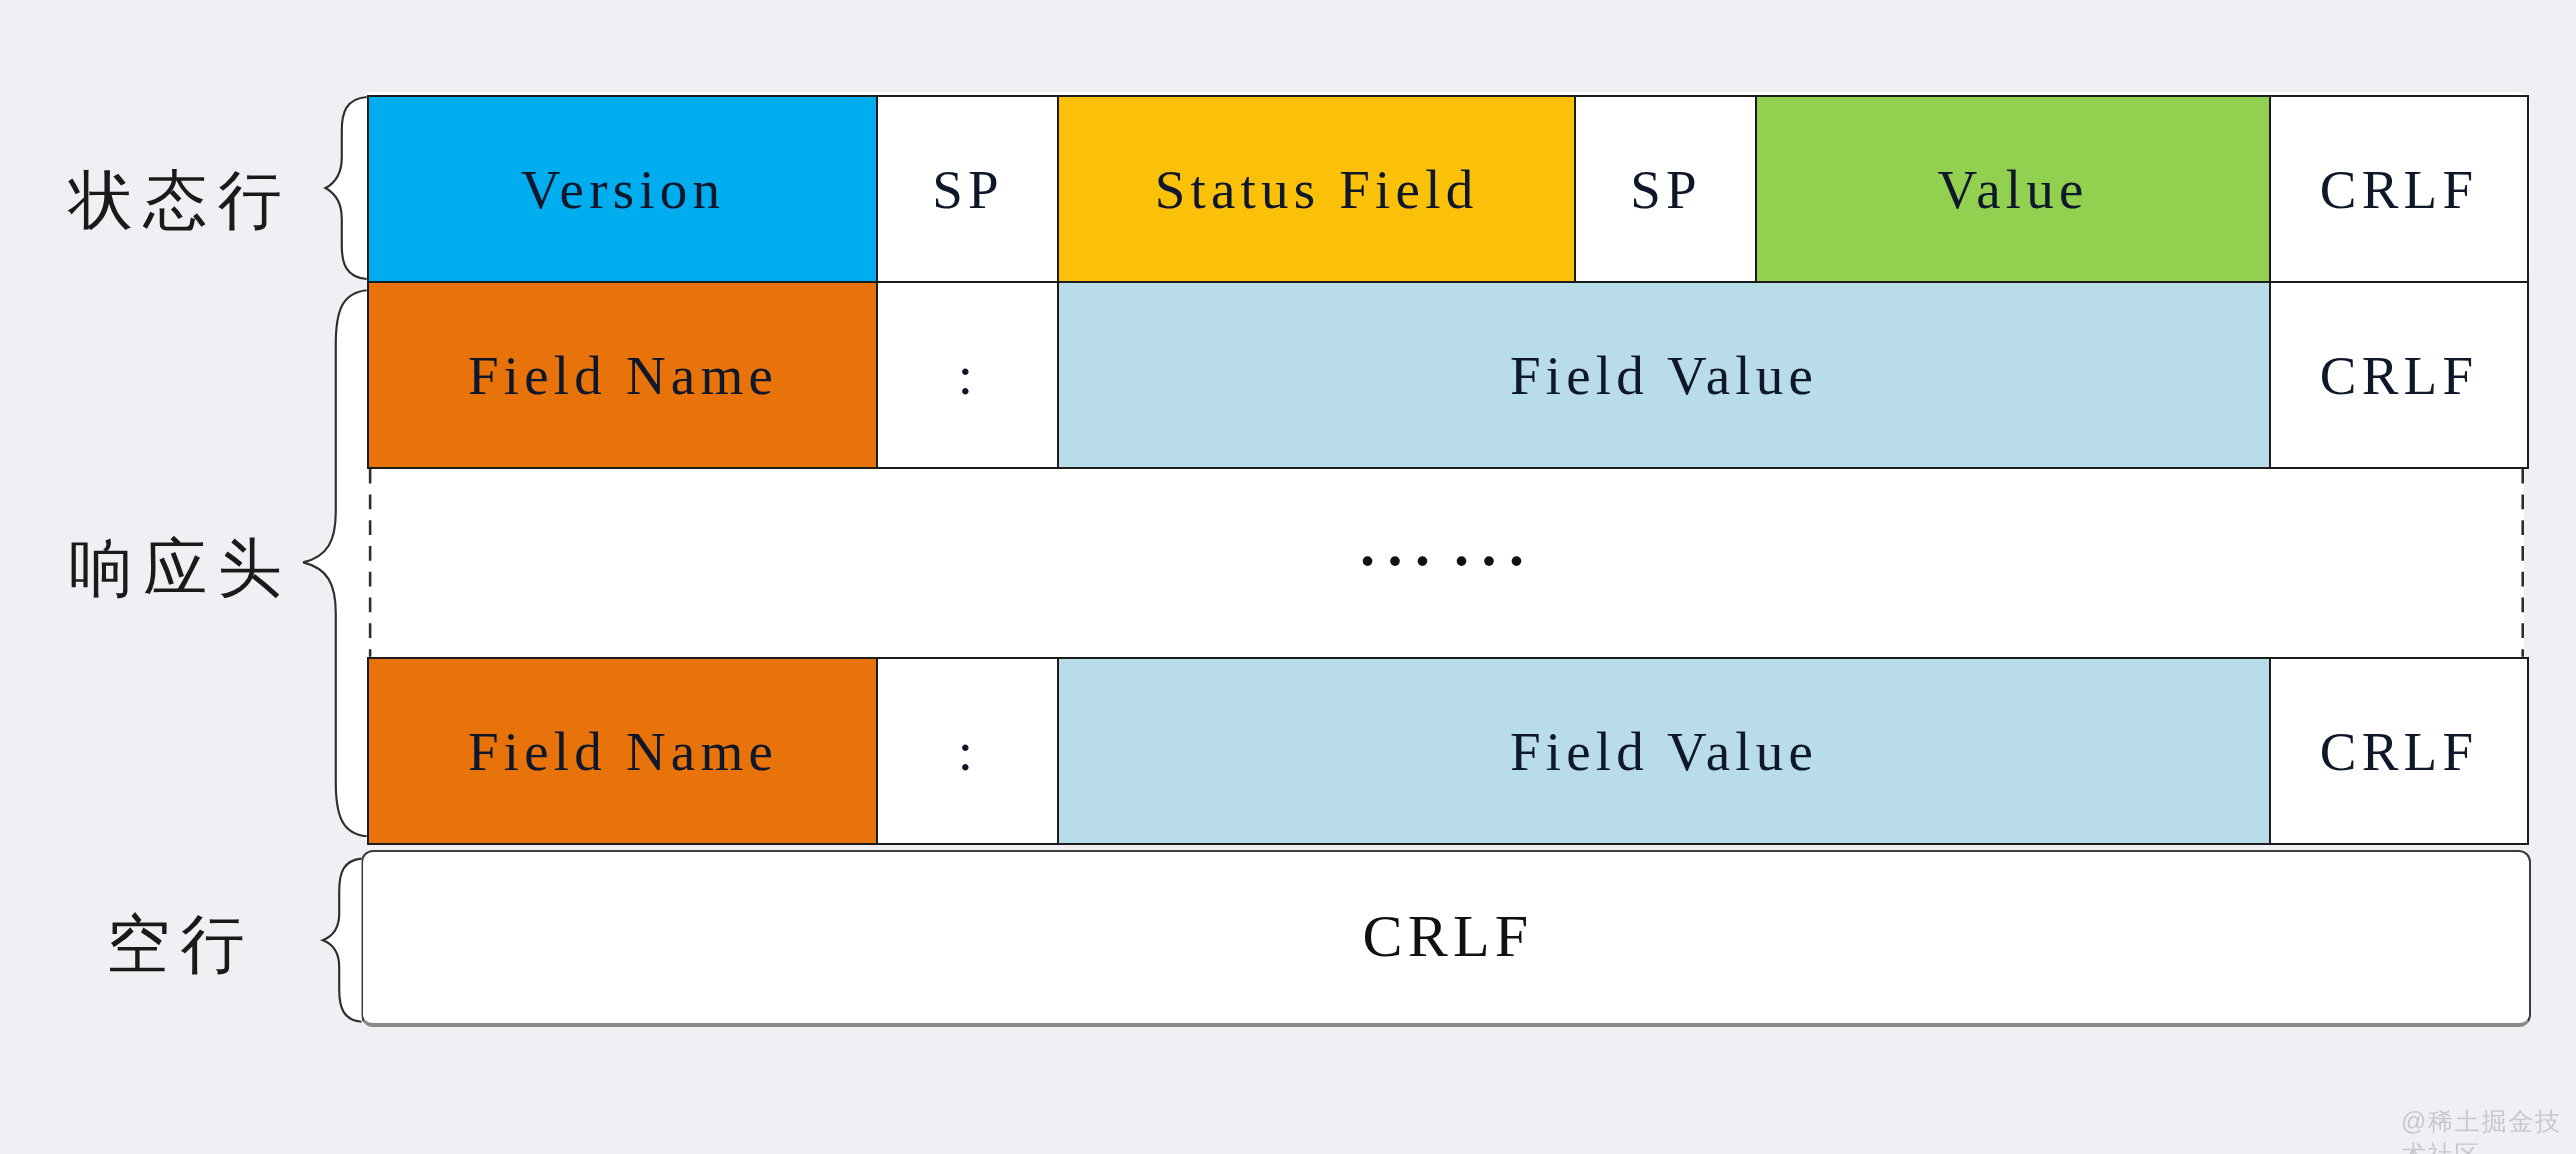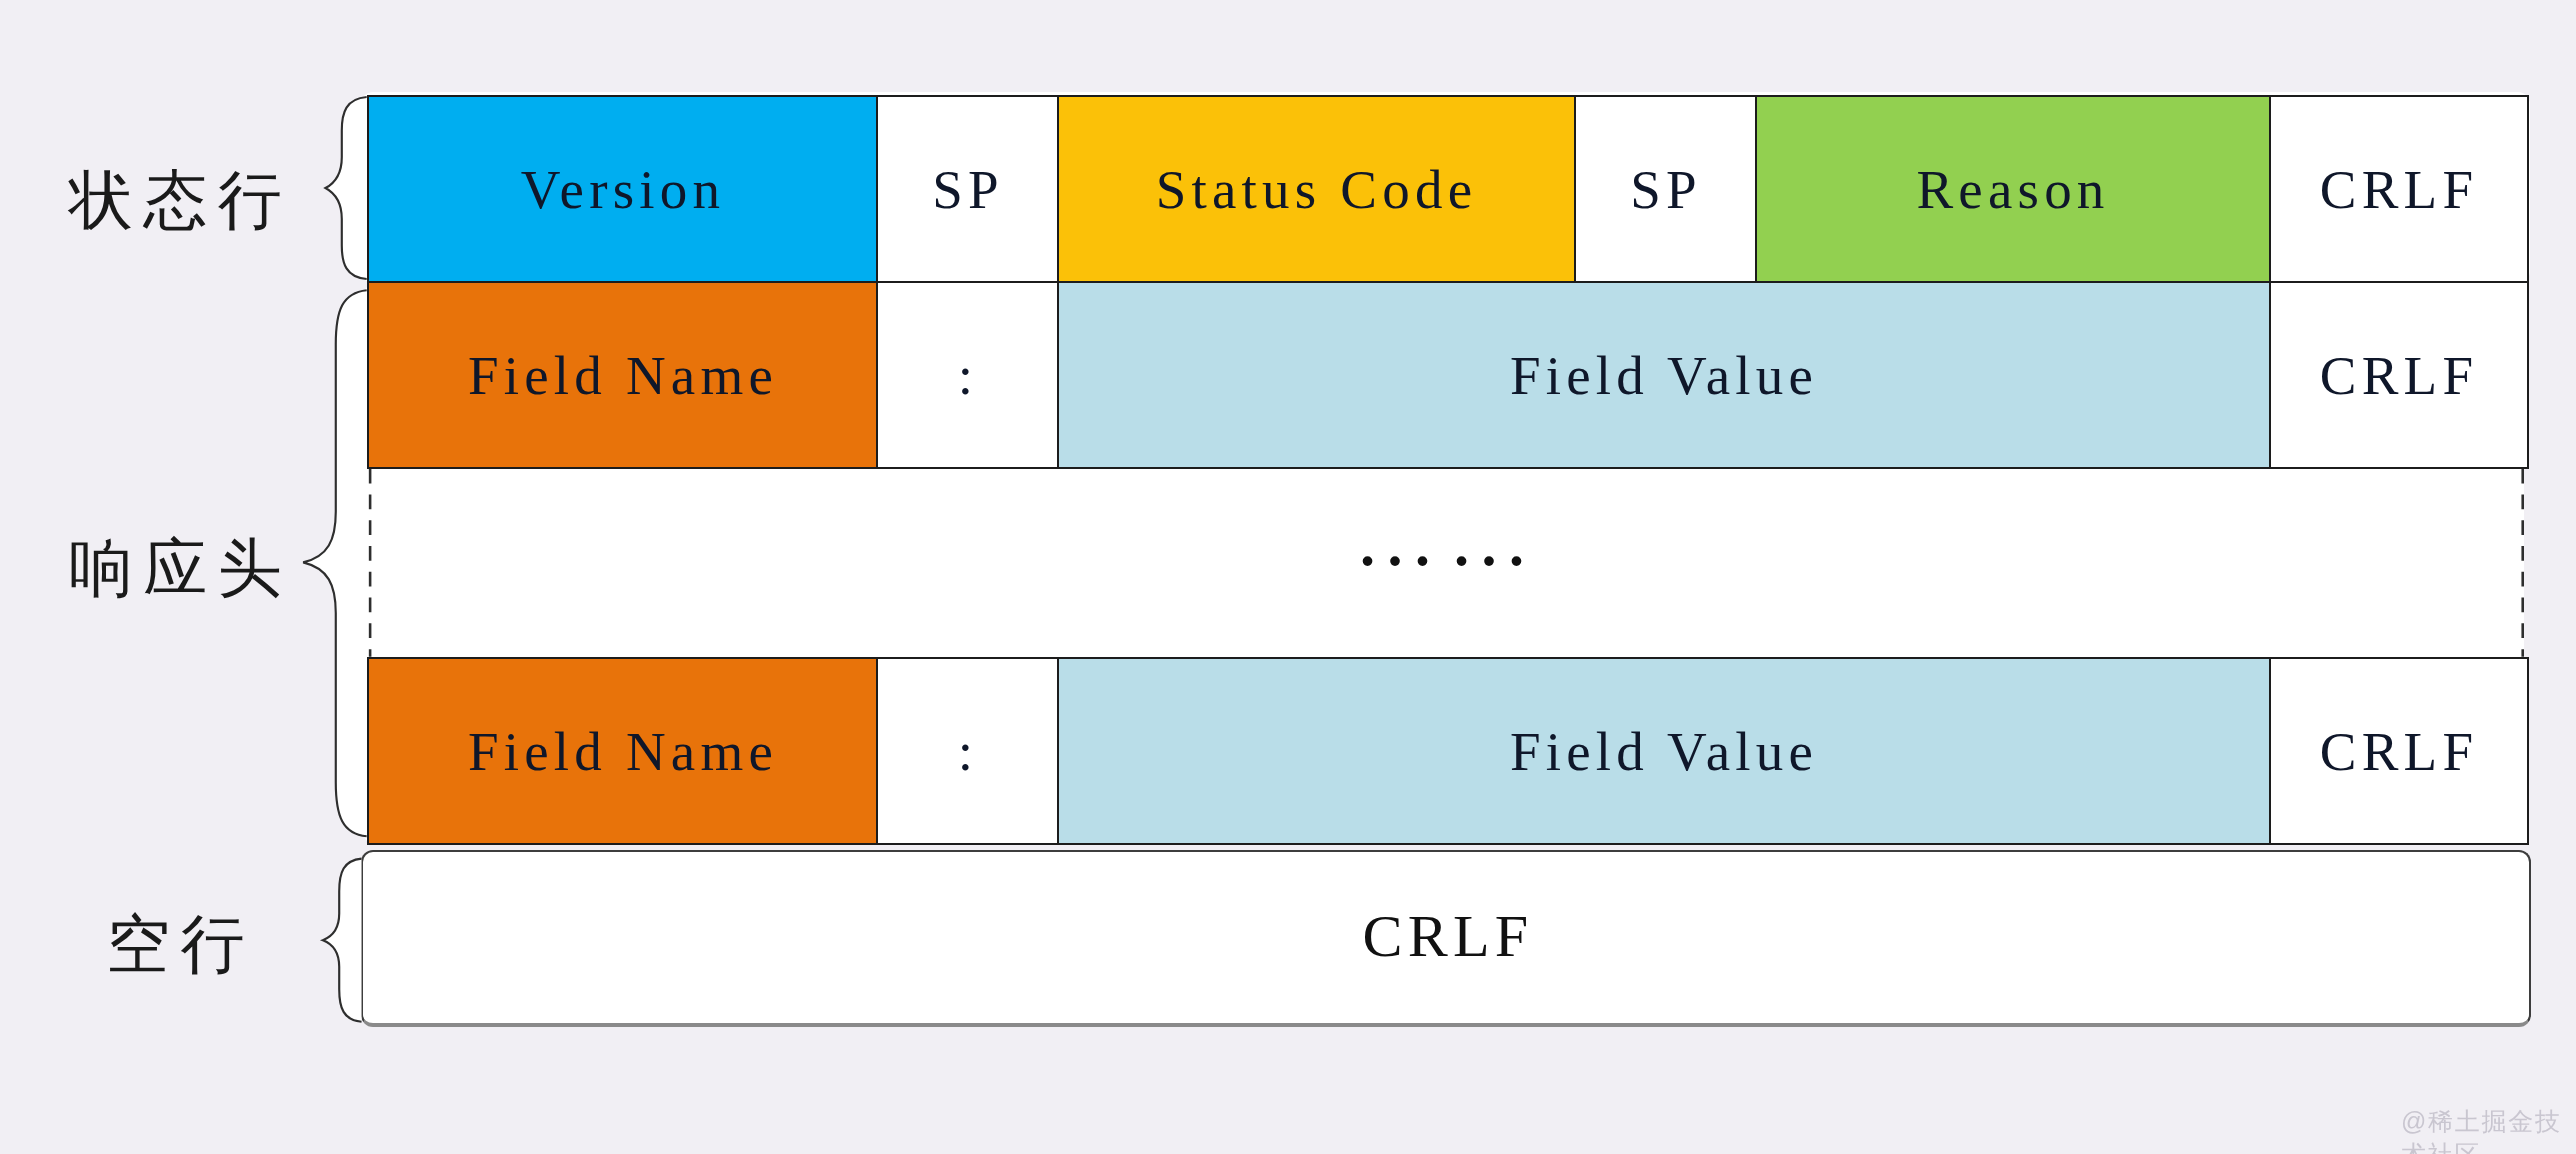--- a/index.html
+++ b/index.html
@@ -87,23 +87,23 @@
     <line x1="431" y1="546" x2="431" y2="765" stroke="#2e2e2e" stroke-width="3" stroke-dasharray="17 13"></line>
     <line x1="2938" y1="546" x2="2938" y2="765" stroke="#2e2e2e" stroke-width="3" stroke-dasharray="17 13"></line>
   </svg>
 
   <div class="cjk-label" style="left:43px;top:157px;">状态行</div>
   <div class="cjk-label" style="left:43px;top:525px;">响应头</div>
   <div class="cjk-label" style="left:43px;top:901px;">空行</div>
 
   <div class="cell" style="left: 367px; top: 95px; width: 512px; height: 188px; background-color: rgb(0, 174, 240);">Version</div>
   <div class="cell" style="left:876px;top:95px;width:184px;height:188px;">SP</div>
-  <div class="cell" style="left: 1057px; top: 95px; width: 519px; height: 188px; background-color: rgb(251, 193, 8);">Status Code</div>
+  <div class="cell" style="left: 1057px; top: 95px; width: 519px; height: 188px; background-color: rgb(251, 193, 8);">Status Field</div>
   <div class="cell" style="left:1574px;top:95px;width:184px;height:188px;">SP</div>
-  <div class="cell" style="left: 1755px; top: 95px; width: 516px; height: 188px; background-color: rgb(146, 208, 80);">Reason</div>
+  <div class="cell" style="left: 1755px; top: 95px; width: 516px; height: 188px; background-color: rgb(146, 208, 80);">Value</div>
   <div class="cell" style="left:2269px;top:95px;width:260px;height:188px;">CRLF</div>
 
   <div class="cell" style="left: 367px; top: 281px; width: 512px; height: 188px; background-color: rgb(232, 115, 10);">Field Name</div>
   <div class="cell" style="left:876px;top:281px;width:184px;height:188px;">:</div>
   <div class="cell" style="left: 1057px; top: 281px; width: 1214px; height: 188px; background-color: rgb(185, 221, 232);">Field Value</div>
   <div class="cell" style="left:2269px;top:281px;width:260px;height:188px;">CRLF</div>
 
   <div class="ellipsis-row">……</div>
 
   <div class="cell" style="left: 367px; top: 657px; width: 512px; height: 188px; background-color: rgb(232, 115, 10);">Field Name</div>

